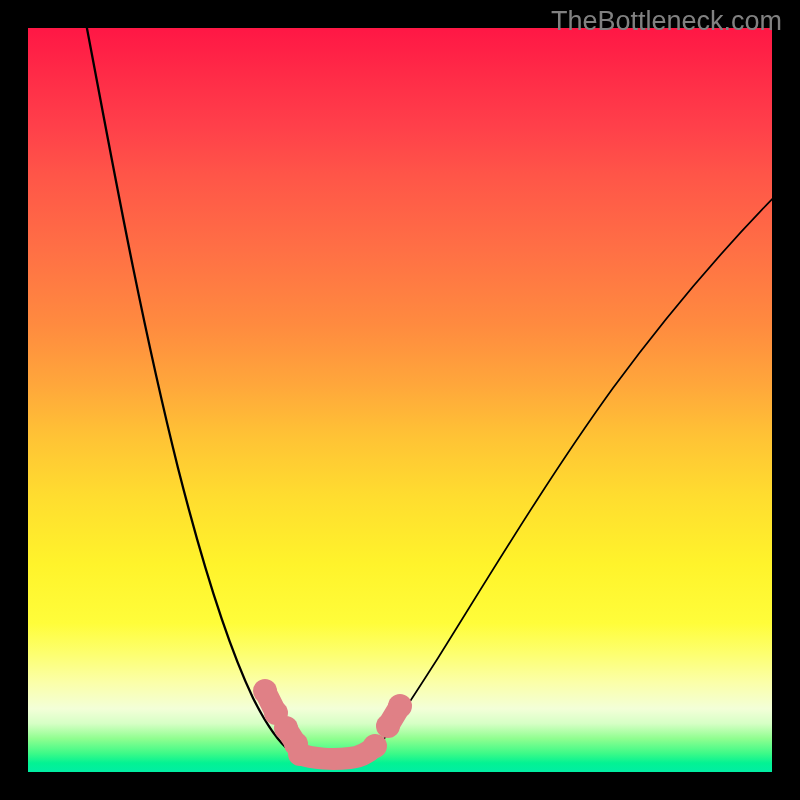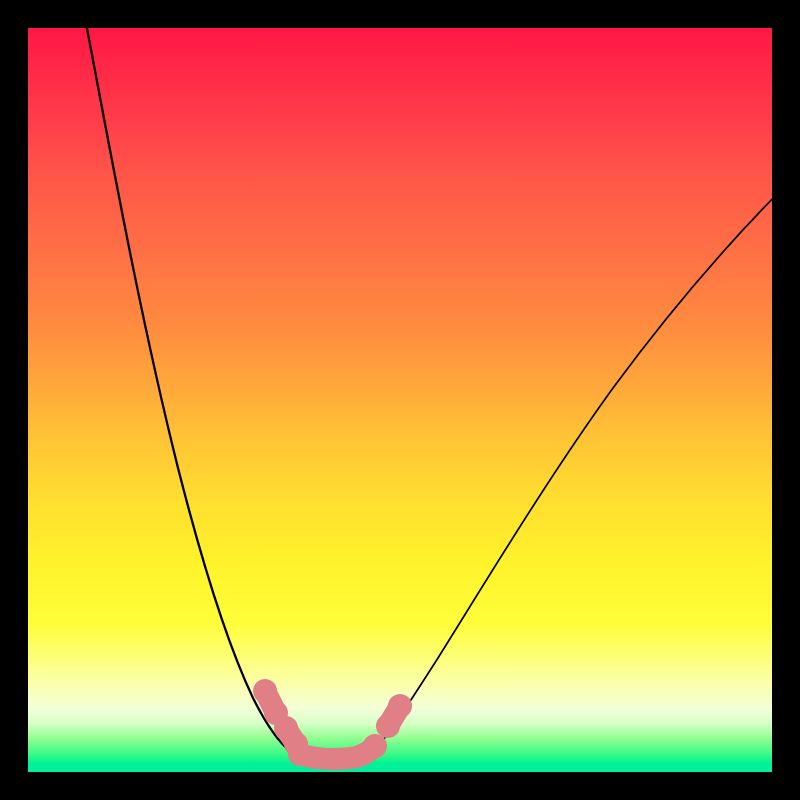--- a/index.html
+++ b/index.html
@@ -87,20 +87,21 @@
     fill: none;
     stroke-linecap: round;
   }
   .bead-dot {
     fill: #e08086;
   }
 </style>
 </head>
 <body>
 <div class="outer">
+  <div class="watermark">TheBottleneck.com</div>
   <div class="plot">
     <div class="gradient"></div>
     <svg viewBox="0 0 744 744">
 
       <path class="curve-main" d="M 57 -10
            C 80 110, 110 280, 150 440
            C 178 550, 205 628, 225 670
            C 240 700, 253 716, 262 723
            C 270 729, 277 731, 285 731"></path>
 

